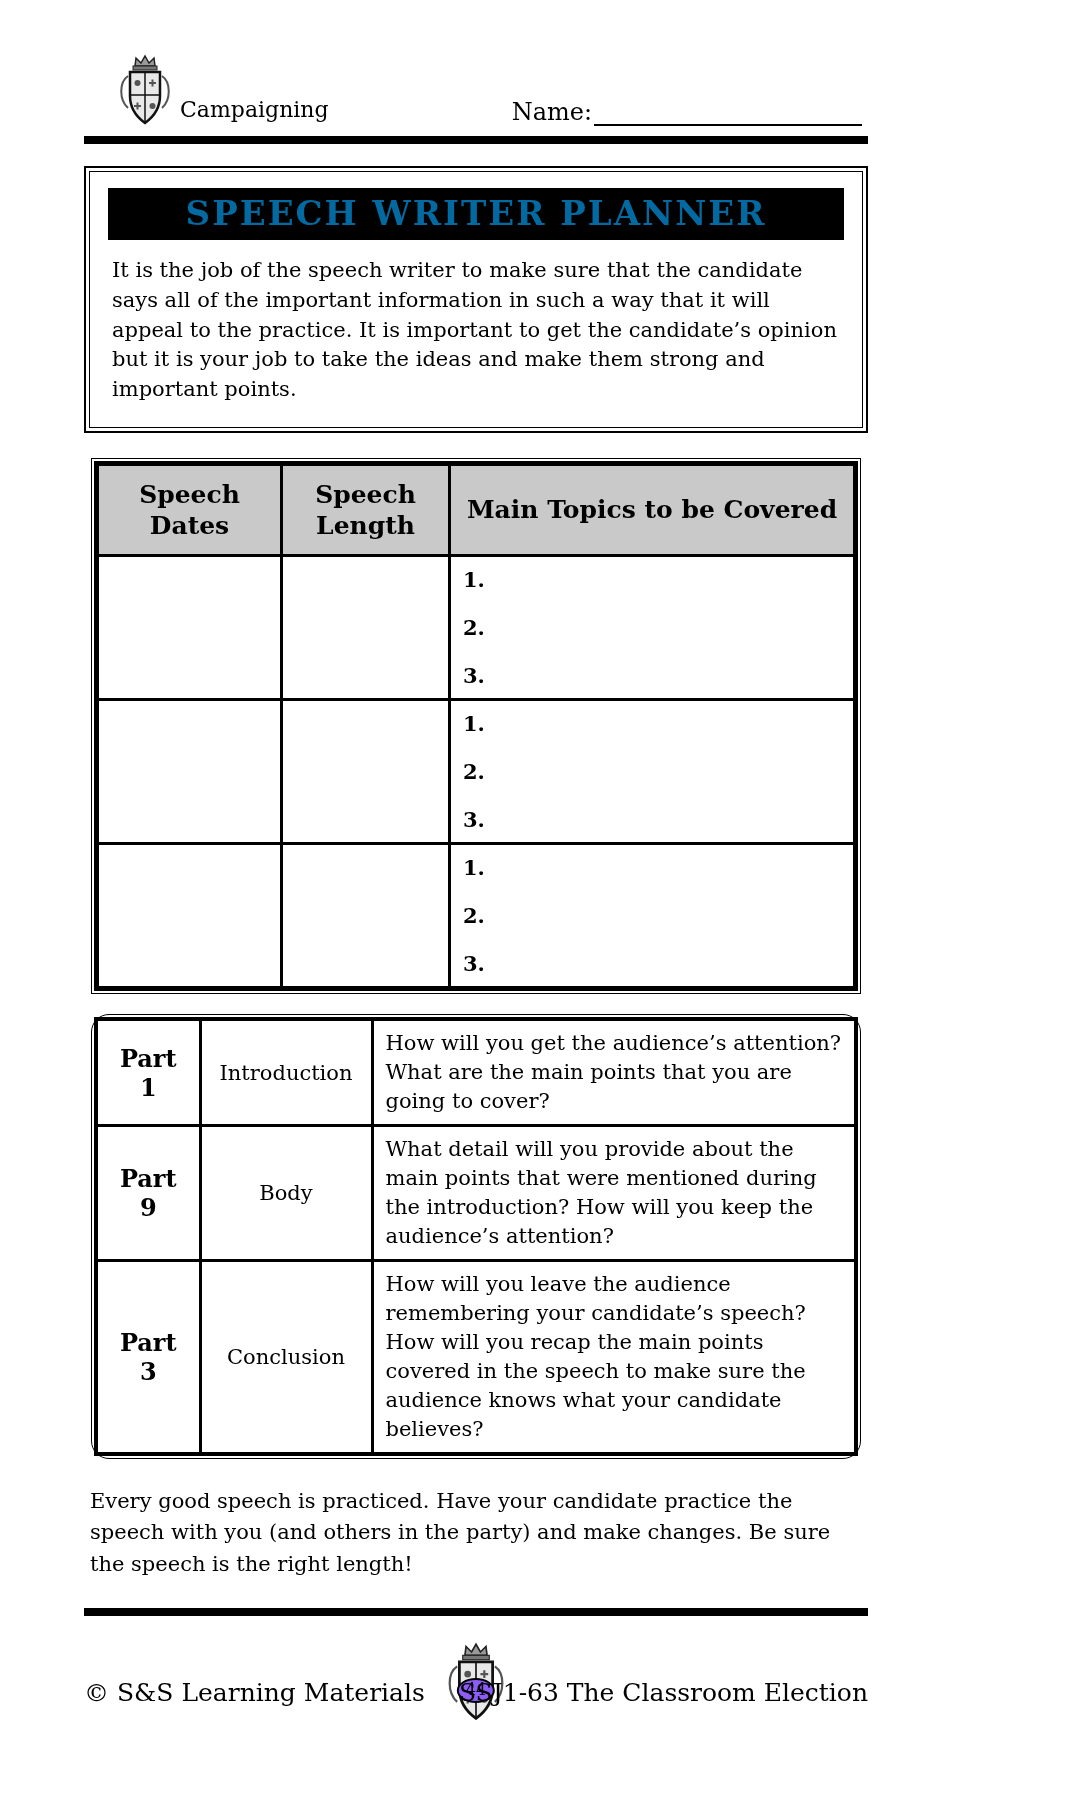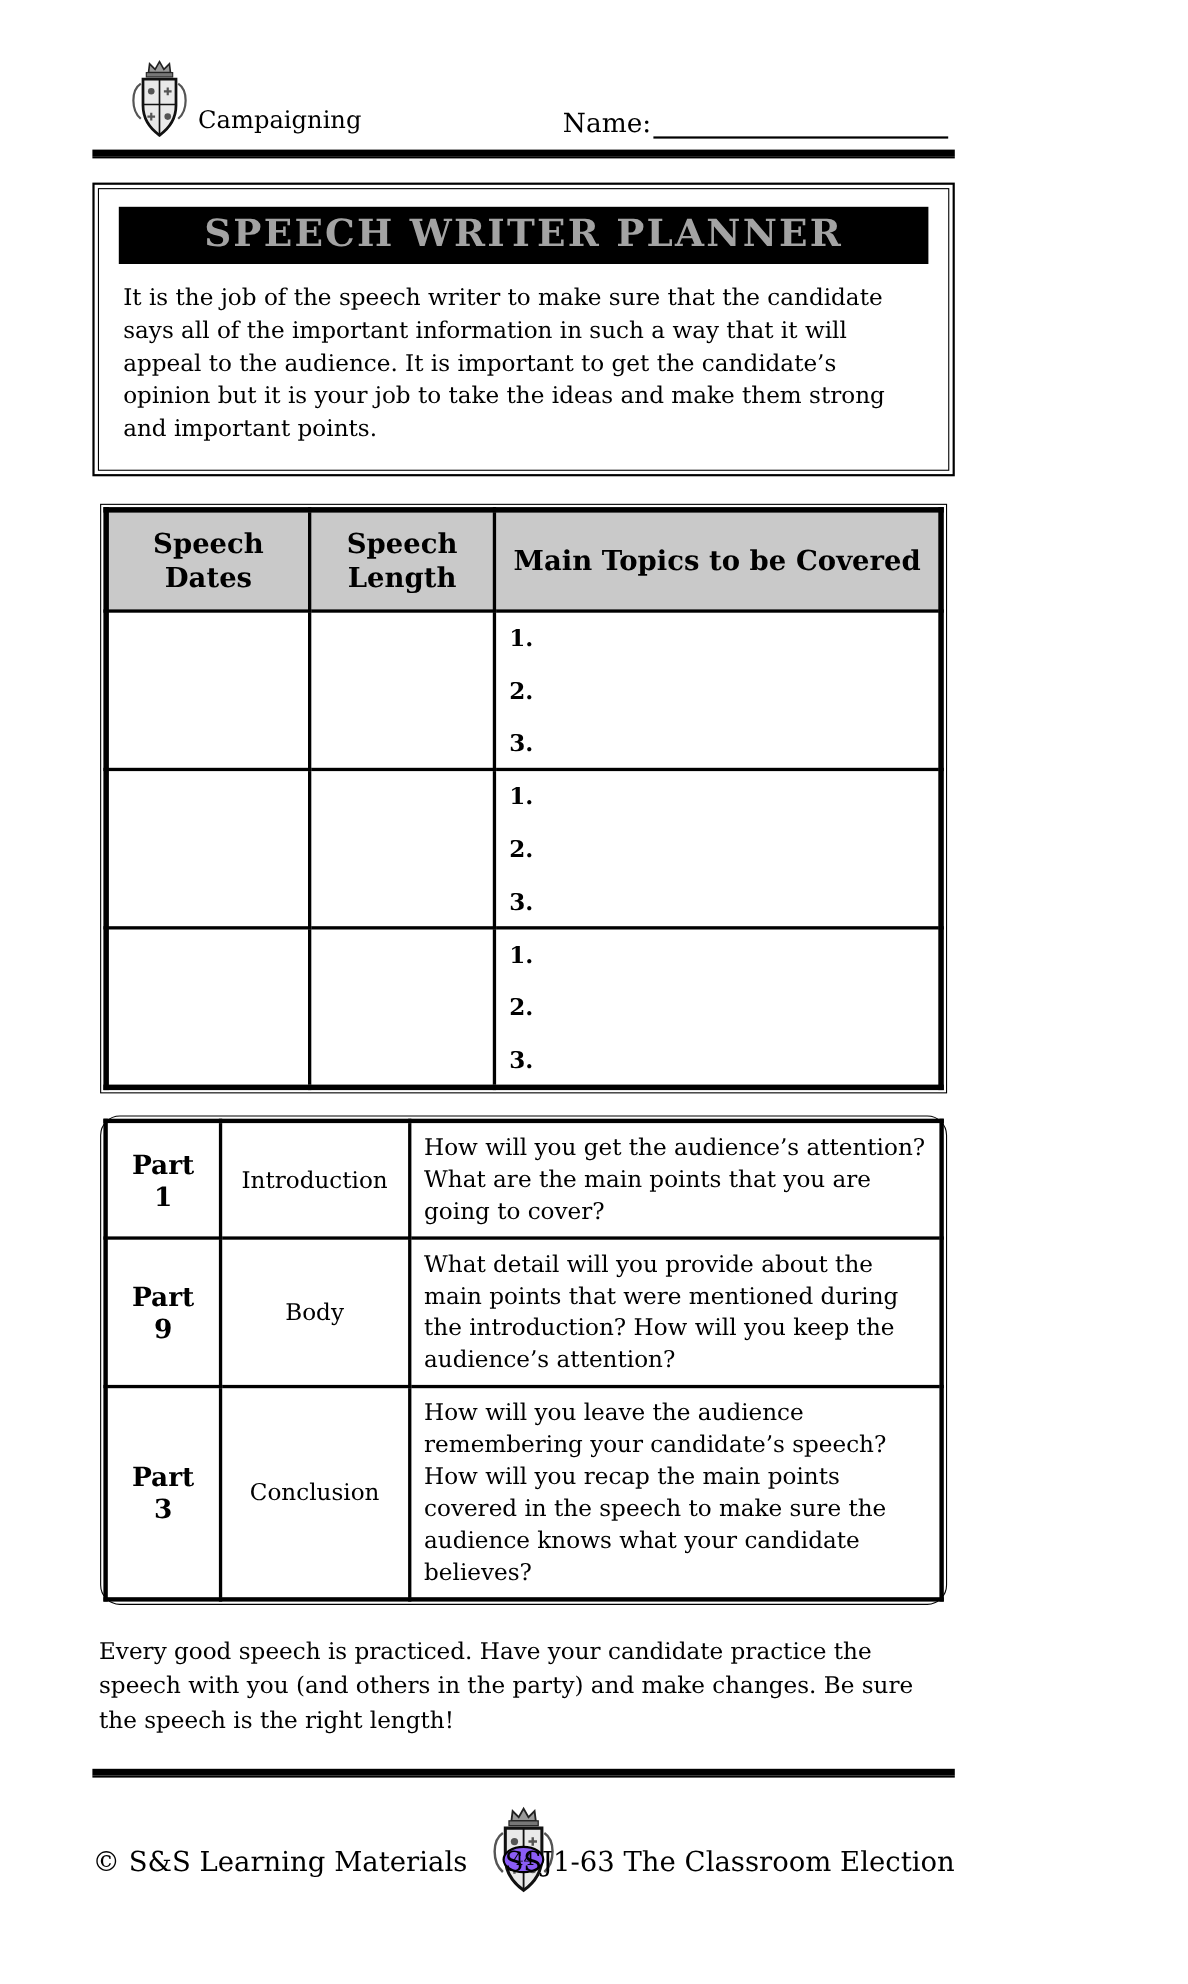--- a/index.html
+++ b/index.html
@@ -49,21 +49,21 @@
     margin-top: 22px;
     border: 2px solid #000;
     padding: 3px;
   }
   .title-box-inner {
     border: 1px solid #000;
     padding: 16px 18px 22px 18px;
   }
   .banner {
     background: #000;
-    color: #a3a3a3;
+    color: #0369a1;
     text-align: center;
     font-size: 34px;
     font-weight: bold;
     letter-spacing: 2px;
     padding: 5px 0 7px 0;
   }
   .intro-text {
     margin-top: 16px;
     font-size: 21px;
     line-height: 1.42;
@@ -192,21 +192,21 @@
       <span class="name-label">Name:</span>
       <span class="name-line"></span>
     </div>
   </div>
 
   <div class="rule"></div>
 
   <div class="title-box">
     <div class="title-box-inner">
       <div class="banner">SPEECH WRITER PLANNER</div>
-      <p class="intro-text">It is the job of the speech writer to make sure that the candidate says all of the important information in such a way that it will appeal to the audience.  It is important to get the candidate’s opinion but it is your job to take the ideas and make them strong and important points.</p>
+      <p class="intro-text">It is the job of the speech writer to make sure that the candidate says all of the important information in such a way that it will appeal to the practice.  It is important to get the candidate’s opinion but it is your job to take the ideas and make them strong and important points.</p>
     </div>
   </div>
 
   <div class="speech-table-wrap">
     <table class="speech-table">
       <colgroup>
           <col class="col-dates">
           <col class="col-length">
           <col>
         </colgroup>

